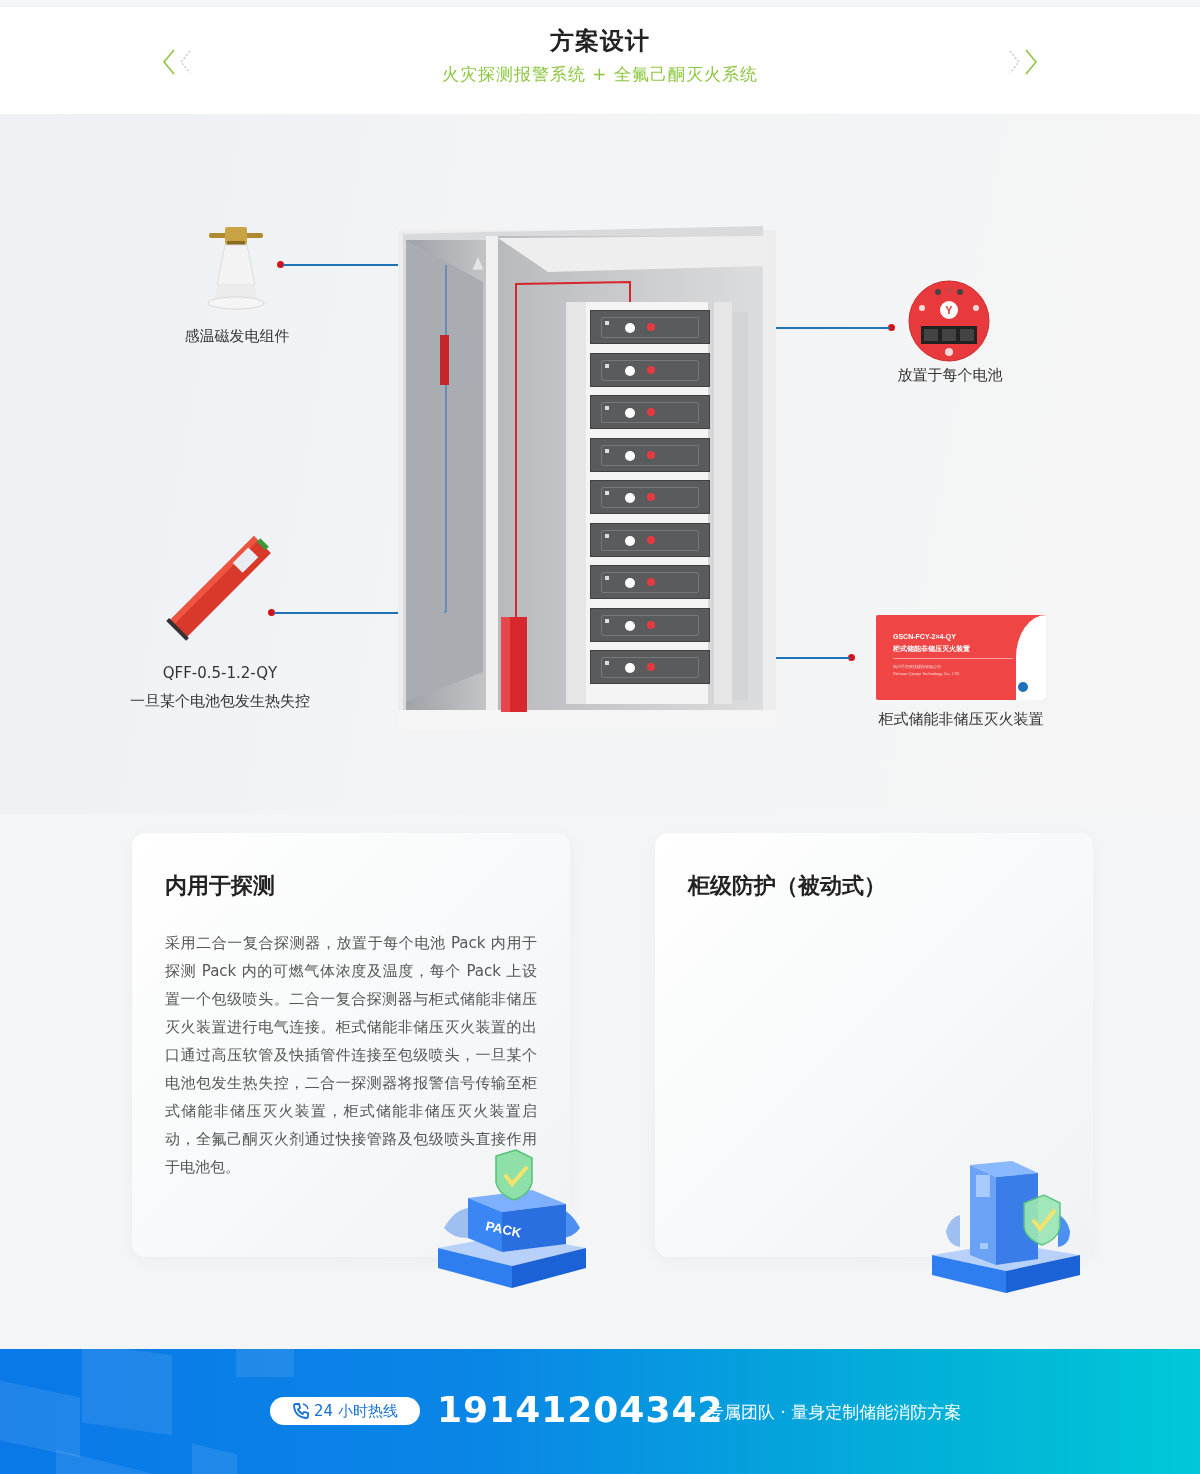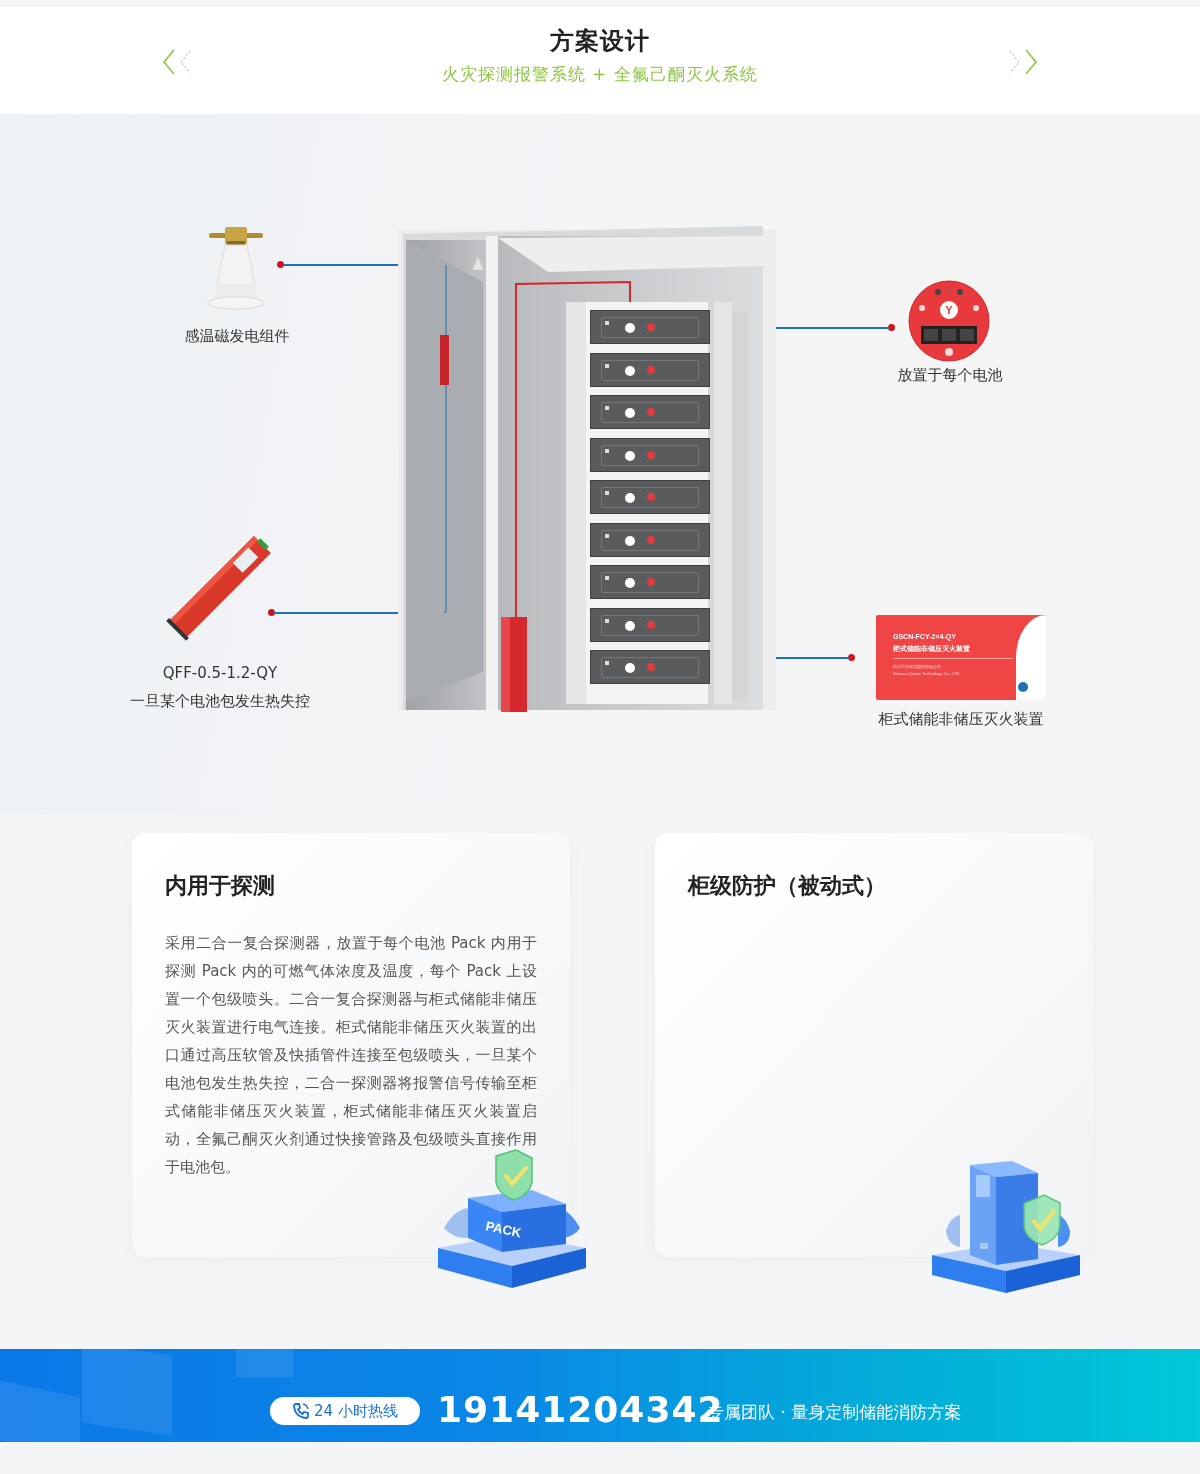--- a/index.html
+++ b/index.html
@@ -27,21 +27,21 @@
   
   .card { position: absolute; top: 833px; width: 438px; height: 424px; background: linear-gradient(135deg, #ffffff 0%, #f7f8f9 60%, #f1f2f4 100%); border-radius: 14px; box-shadow: 0 4px 16px rgba(0,0,0,0.04); }
   .card.left { left: 132px; }
   .card.right { left: 655px; }
   .card h3 { position: absolute; left: 33px; top: 38px; font-size: 22px; font-weight: bold; color: #222; }
   .card p { position: absolute; left: 33px; top: 80px; width: 372px; font-size: 15px; line-height: 28px; color: #555; text-align: justify; margin-top: 16px; }
 
   .illus { position: absolute; }
 
   
-  .footer { position: absolute; left: 0; top: 1349px; width: 1200px; height: 93px; overflow: hidden;
+  .footer { position: absolute; left: 0; top: 1349px; width: 1200px; height: 125px; overflow: hidden;
     background: linear-gradient(90deg, #0a78e8 0%, #0a86e6 40%, #03aed8 75%, #00c8d8 100%); text-decoration: underline; }
   .footer .shape { position: absolute; background: rgba(255,255,255,0.09); }
   .hotline-pill { position: absolute; left: 270px; top: 48px; width: 150px; height: 28px; border-radius: 14px; background: #fff; display: flex; align-items: center; justify-content: center; cursor: pointer; }
   .hotline-pill span.txt { color: #1570d8; font-size: 15px; margin-left: 4px; }
   .phone { position: absolute; left: 437px; top: 40px; font-size: 36px; font-weight: bold; color: #fff; letter-spacing: 1px; }
   .sep { position: absolute; left: 689px; top: 53px; width: 1px; height: 20px; background: rgba(255,255,255,0.7); }
   .slogan { position: absolute; left: 707px; top: 52px; font-size: 17px; color: #fff; text-align: center; }
 </style>
 </head>
 <body>

